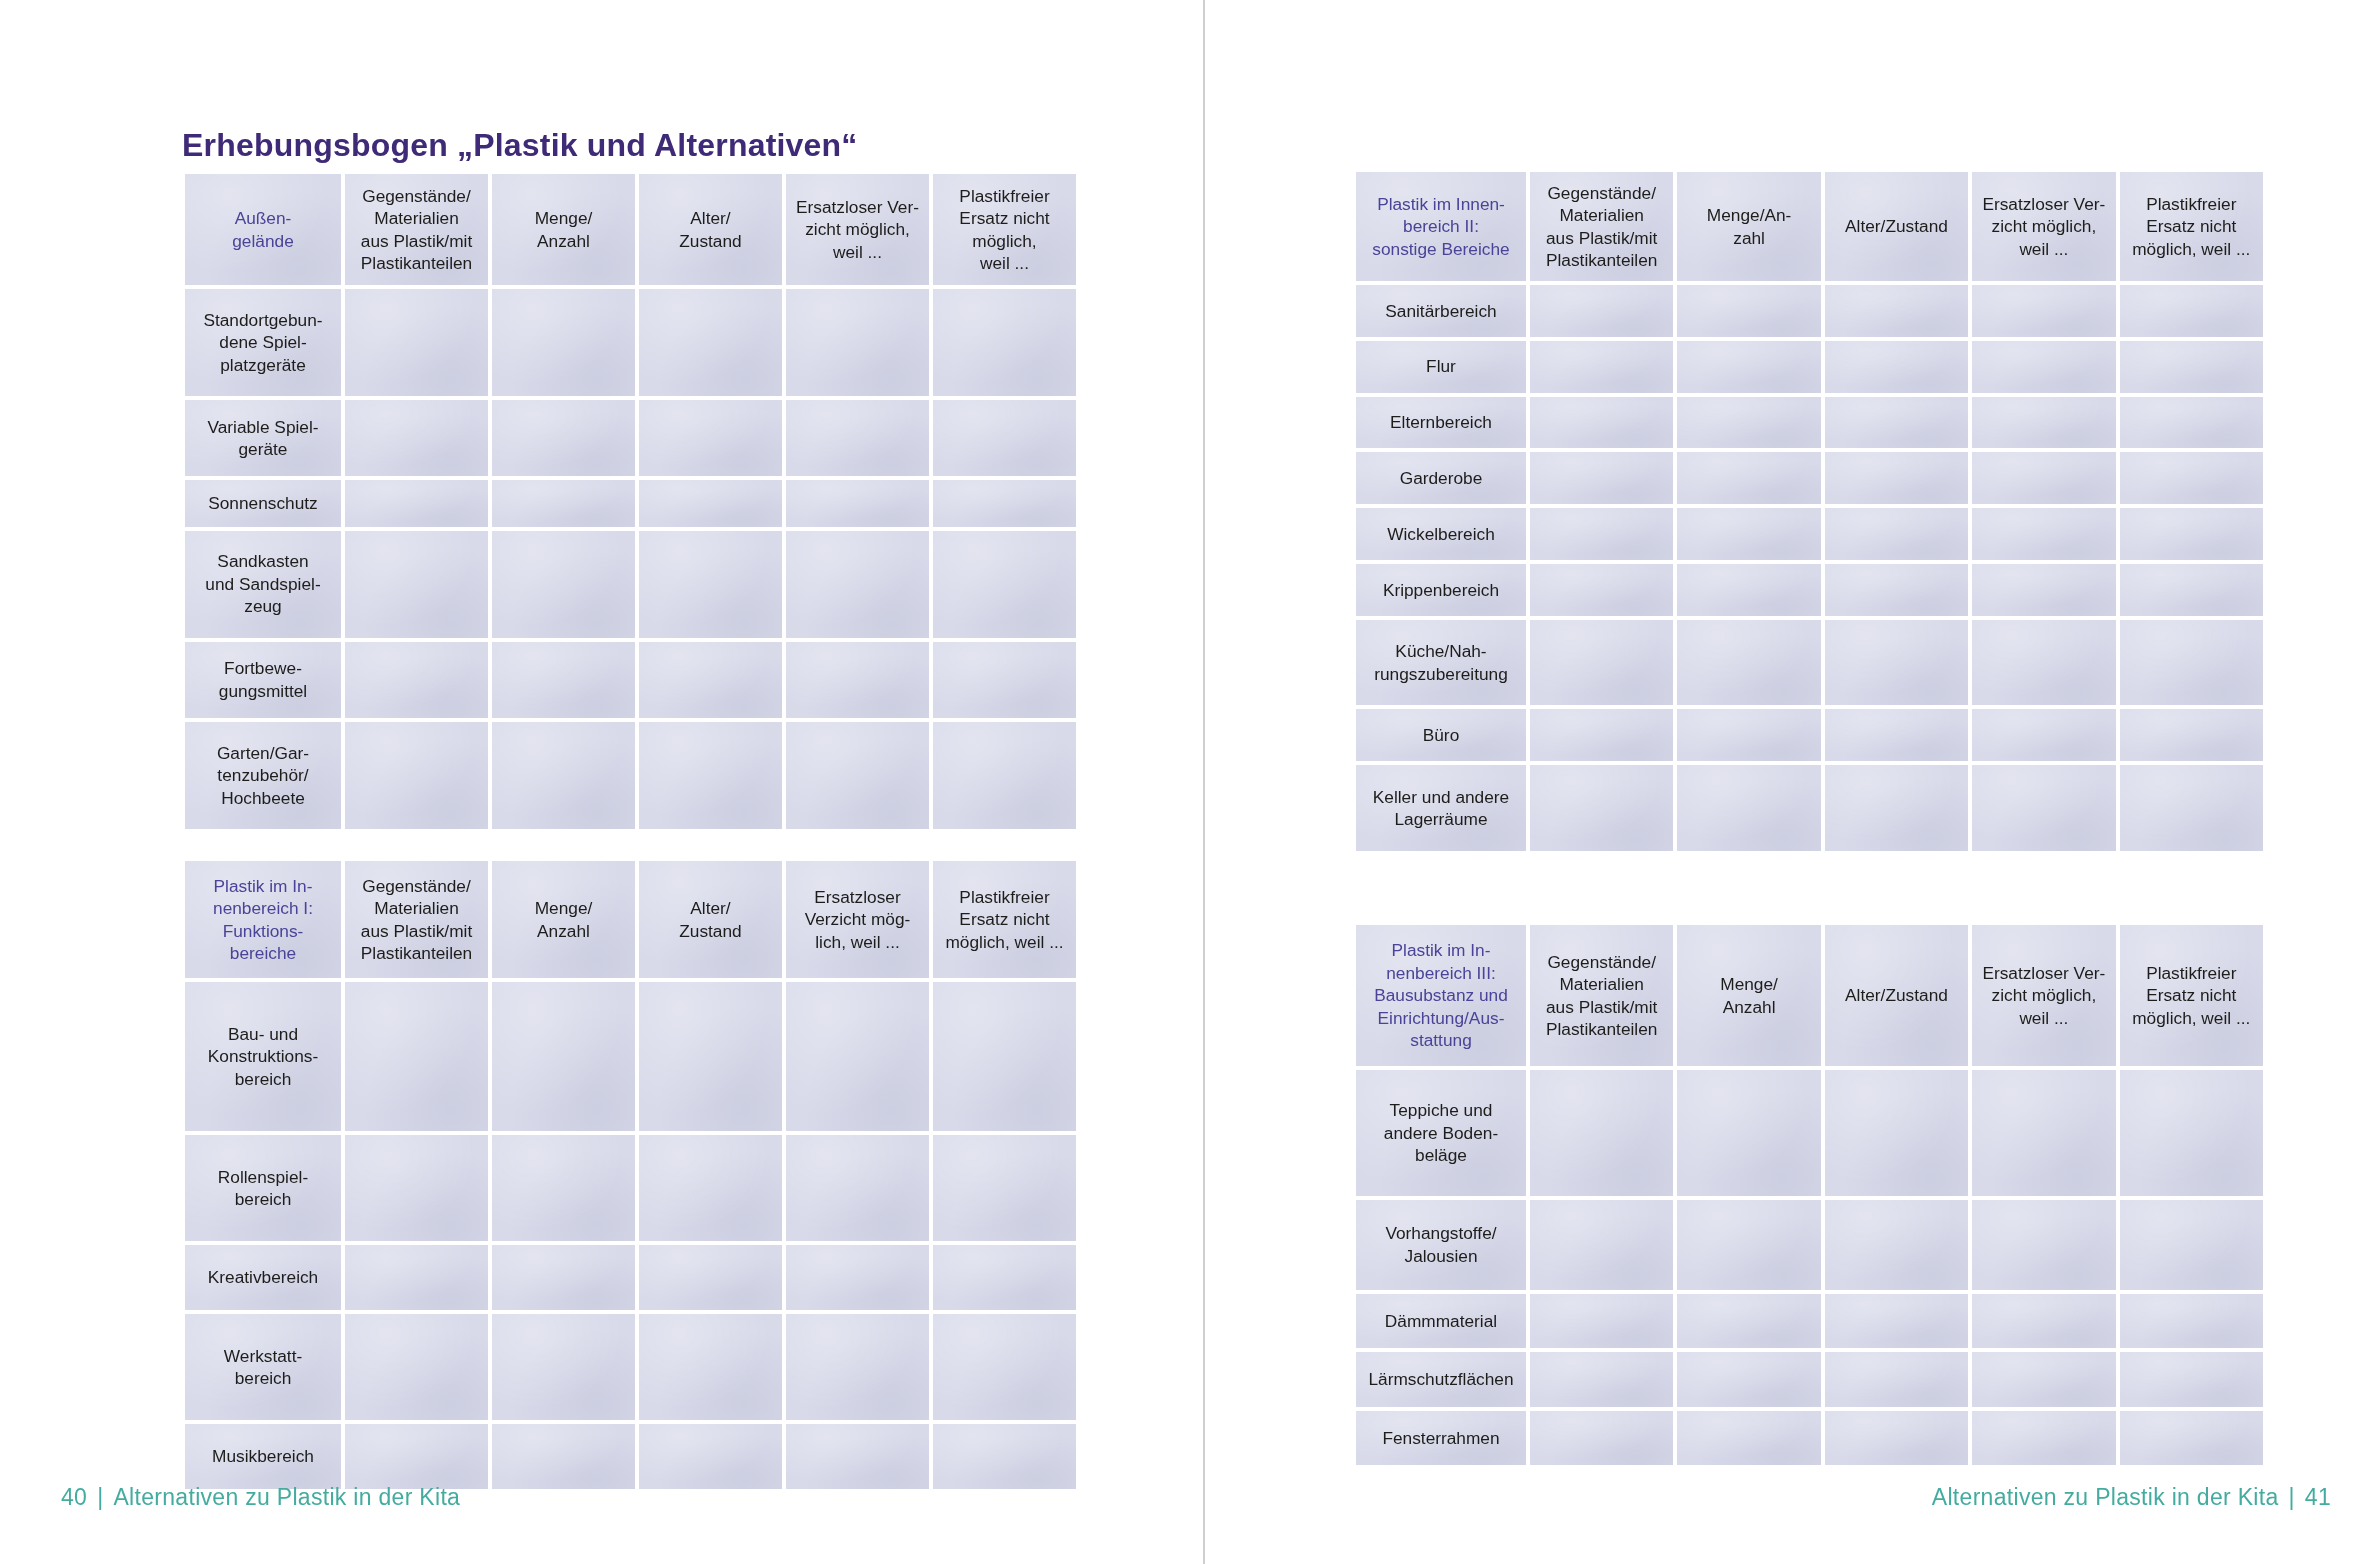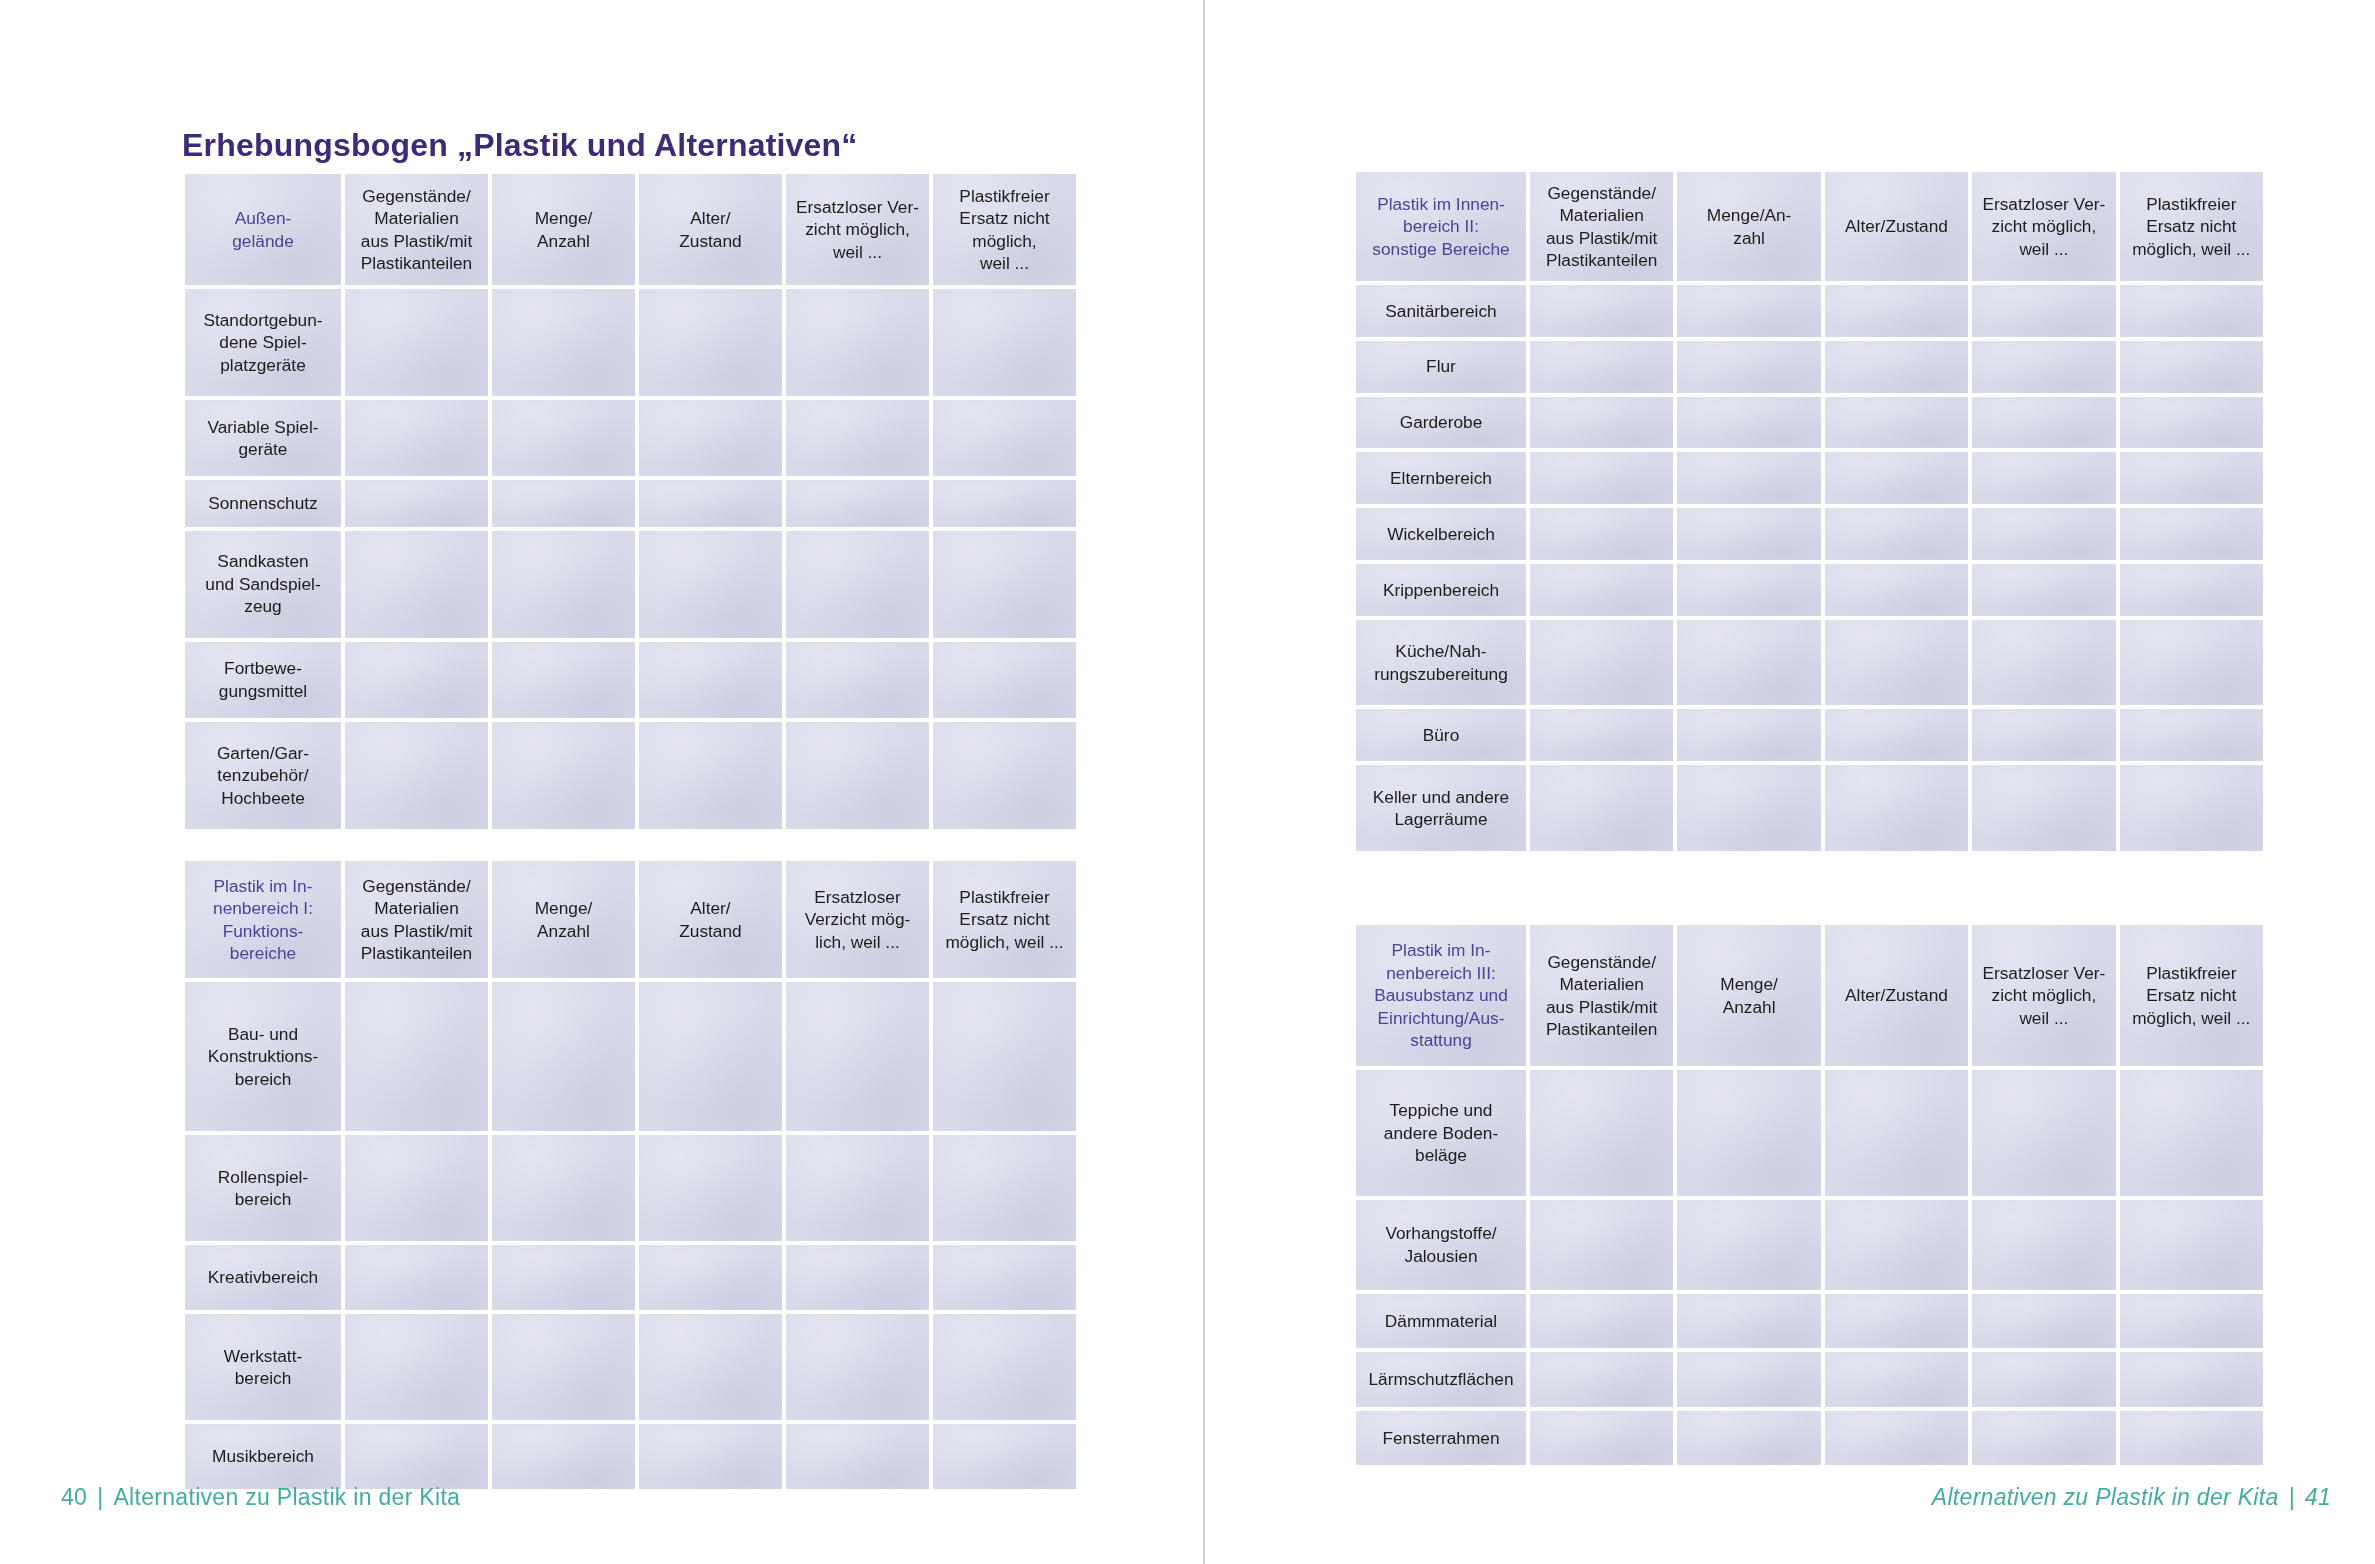--- a/index.html
+++ b/index.html
@@ -59,21 +59,21 @@
   #table-r2 thead tr { height:141px; }
   #table-r2 col.col-label { width:170px; }
 
   .footer {
     position:absolute; top:1484px;
     font-size:23px; color:var(--footer_teal,#43ac9f);
     letter-spacing:0.3px; white-space:nowrap;
   }
   .footer .sep { padding:0 10px; }
   #footer-left  { left:61px; }
-  #footer-right { right:44px; text-align:right;font-style:italic; }
+  #footer-right { right:44px; text-align:right; }
 </style>
 </head>
 <body>
 
 <div id="canvas">
 
   <div id="divider"></div>
 
   <h1 class="doc-title">Erhebungsbogen „Plastik und Alternativen“</h1>
 
@@ -295,29 +295,29 @@
           </tr>
           <tr>
             <th class="rowlabel">Flur</th>
             <td class="blank"></td>
             <td class="blank"></td>
             <td class="blank"></td>
             <td class="blank"></td>
             <td class="blank"></td>
           </tr>
           <tr>
+            <th class="rowlabel">Elternbereich</th>
+            <td class="blank"></td>
+            <td class="blank"></td>
+            <td class="blank"></td>
+            <td class="blank"></td>
+            <td class="blank"></td>
+          </tr>
+          <tr>
             <th class="rowlabel">Garderobe</th>
-            <td class="blank"></td>
-            <td class="blank"></td>
-            <td class="blank"></td>
-            <td class="blank"></td>
-            <td class="blank"></td>
-          </tr>
-          <tr>
-            <th class="rowlabel">Elternbereich</th>
             <td class="blank"></td>
             <td class="blank"></td>
             <td class="blank"></td>
             <td class="blank"></td>
             <td class="blank"></td>
           </tr>
           <tr>
             <th class="rowlabel">Wickelbereich</th>
             <td class="blank"></td>
             <td class="blank"></td>

